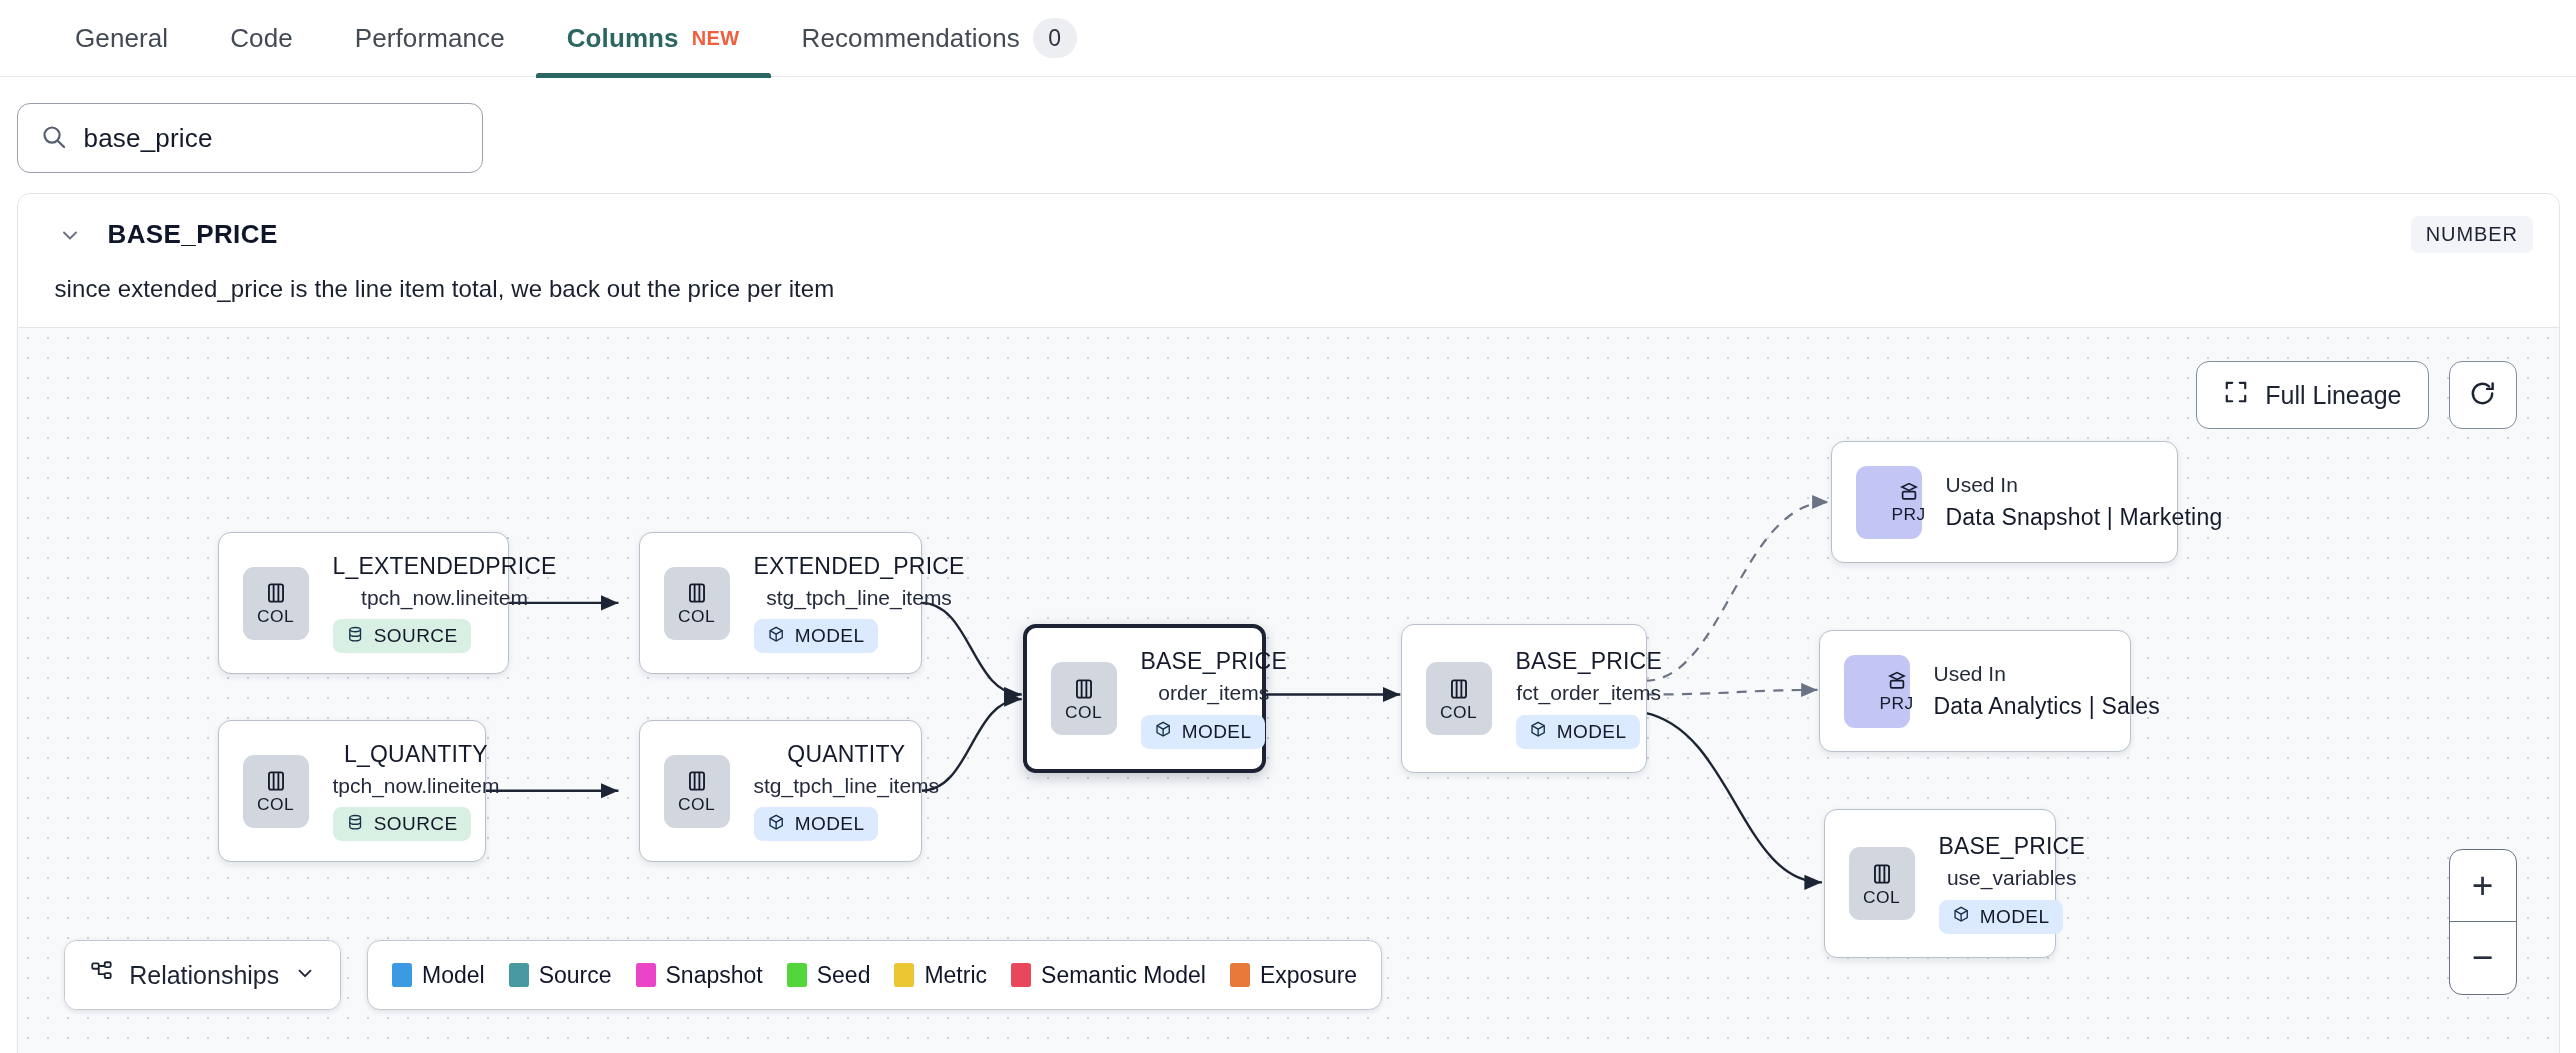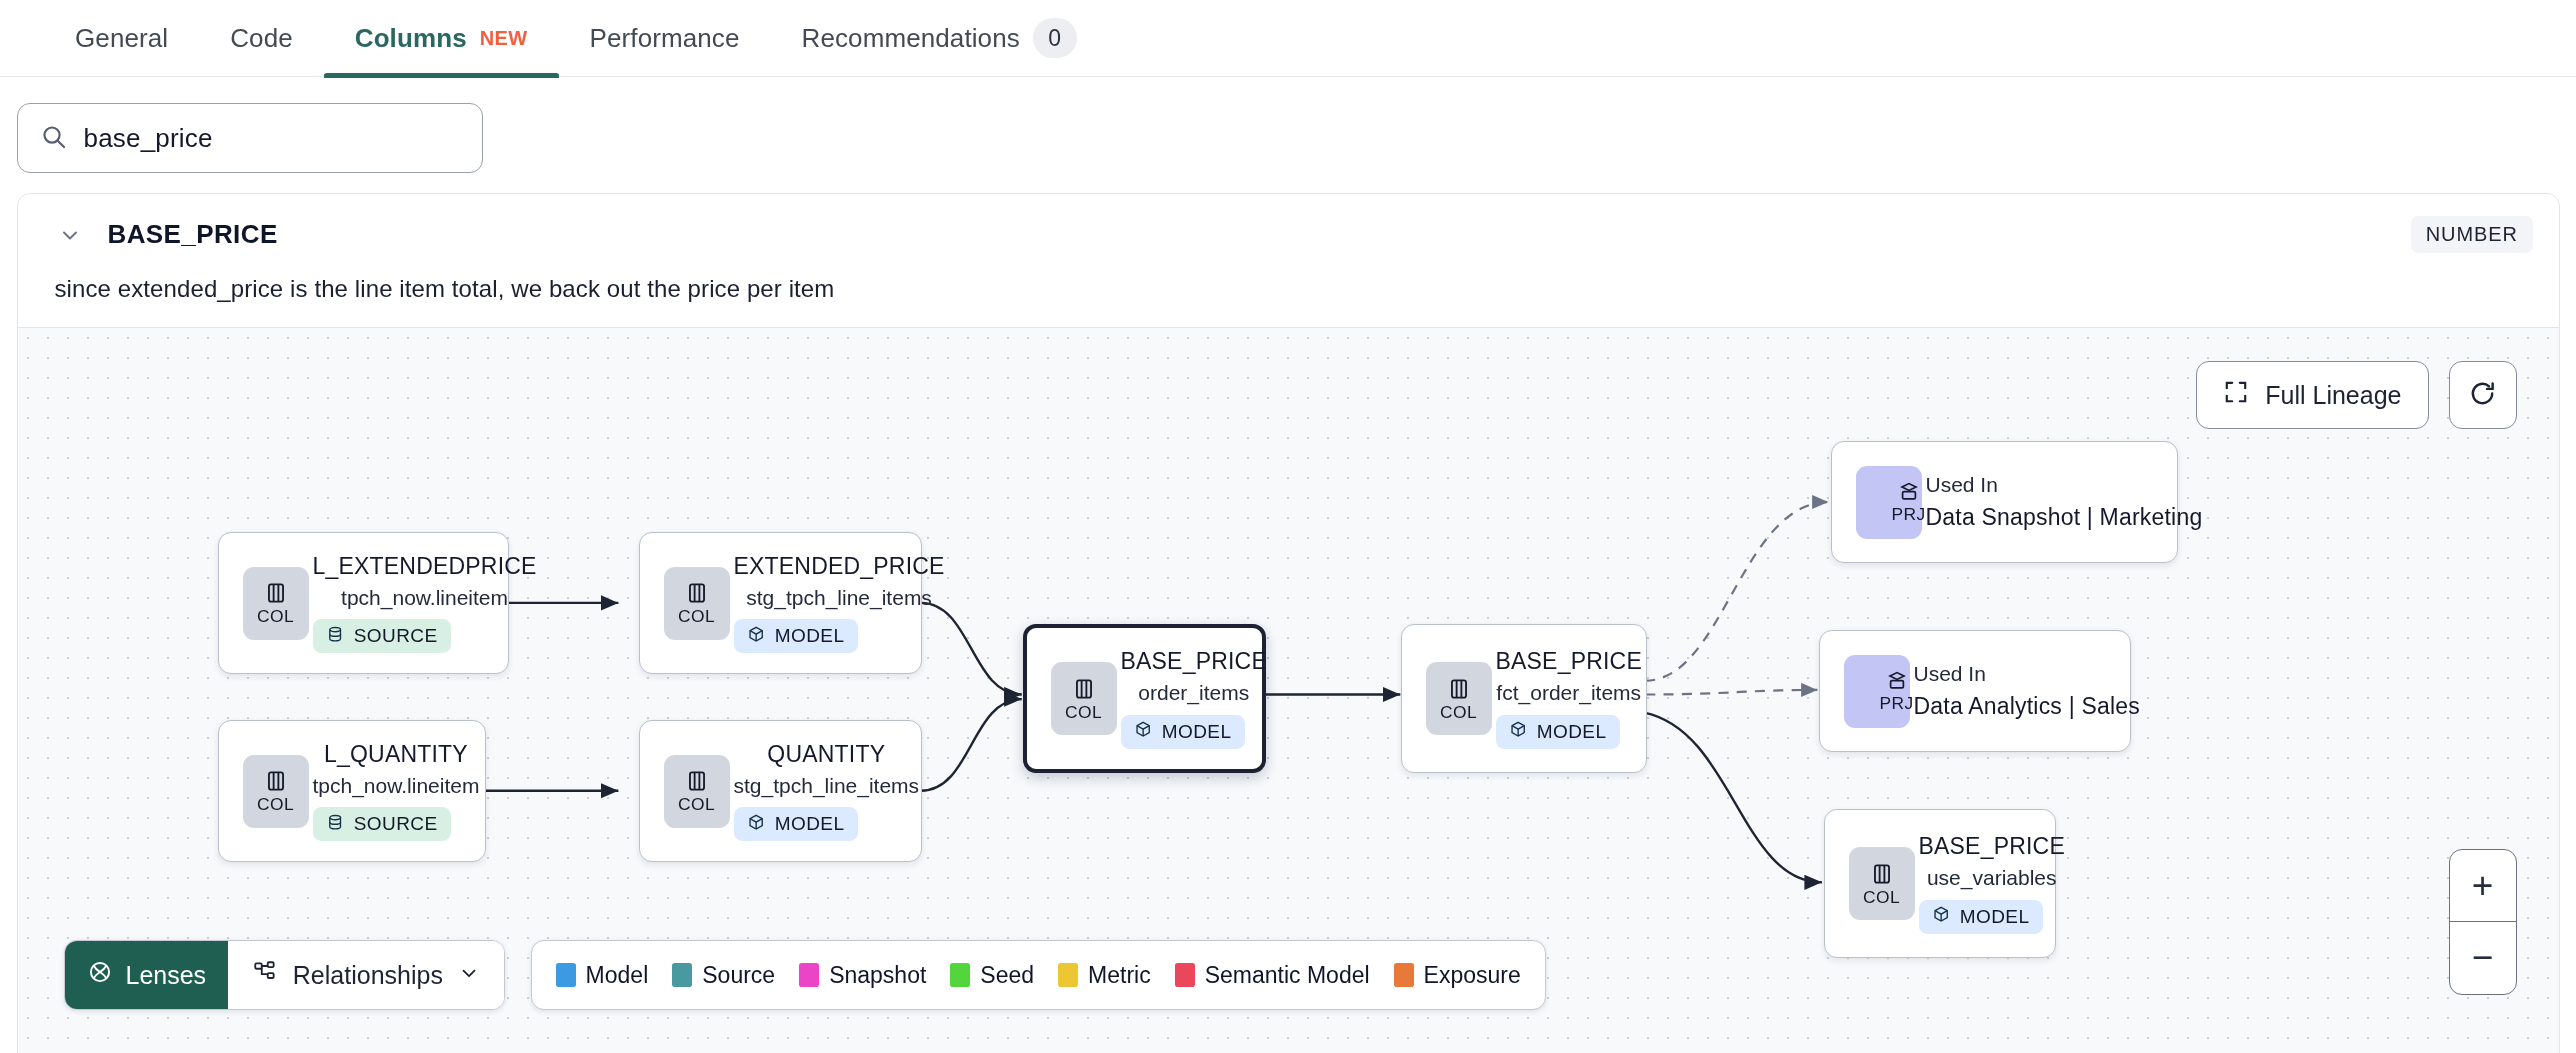--- a/index.html
+++ b/index.html
@@ -166,21 +166,21 @@
   .nicon.prj { background: #c3c5f5; padding-left: 40px; }
   .nicon .tag {
     font-size: 17.4px;
     color: #151b2b;
     letter-spacing: 0.4px;
     line-height: 1;
   }
   .nbody {
     display: flex;
     flex-direction: column;
-    padding: 0 24px 0 4px;
+    padding: 0 24px 0 24px;
     gap: 6.4px;
   }
   .ntitle {
     font-size: 23px;
     color: #141a2b;
     letter-spacing: 0.2px;
     white-space: nowrap;
   }
   .nsub {
     font-size: 21px;
@@ -308,26 +308,26 @@
 </head>
 <body>
 
 <div class="tabbar">
   <div class="tab">
     <span>General</span>
   </div>
   <div class="tab">
     <span>Code</span>
   </div>
+  <div class="tab">
+    <span>Performance</span>
+  </div>
   <div class="tab active">
     <span>Columns</span>
     <span class="newbadge">NEW</span>
-  </div>
-  <div class="tab">
-    <span>Performance</span>
   </div>
   <div class="tab">
     <span>Recommendations</span>
     <span class="countbadge">0</span>
   </div>
 </div>
 
 <div class="searchwrap">
   <div class="searchbox">
     <span>
@@ -608,30 +608,20 @@
       </div>
     </div>
 
     <div class="zoomctl">
       <div>+</div>
       <div>−</div>
     </div>
 
     <div class="bottombar">
       <div class="lensgroup">
-        <div class="lensbtn">
-          <span>
-            <svg width="26" height="26" viewBox="0 0 24 24" fill="none" stroke="#ffffff" stroke-width="1.8">
-              <circle cx="12" cy="12" r="8.4"></circle>
-                <path d="M6.5,17.5 C9,12 15,12 17.5,6.5"></path>
-                <path d="M6.5,6.5 C9,12 15,12 17.5,17.5"></path>
-            </svg>
-          </span>
-          <span>Lenses</span>
-        </div>
         <div class="relbtn">
           <span>
             <svg width="26" height="26" viewBox="0 0 24 24" fill="none" stroke="#1c2333" stroke-width="1.7">
               <rect x="3" y="4" width="6" height="5" rx="1.2"></rect>
                 <rect x="14.5" y="3" width="5.5" height="4.5" rx="1.2"></rect>
               <rect x="14.5" y="13" width="5.5" height="4.5" rx="1.2"></rect>
                 <path d="M9,6.5 h5.5"></path>
                 <path d="M9,8 v6 h5.5"></path>
             </svg>
           </span>

